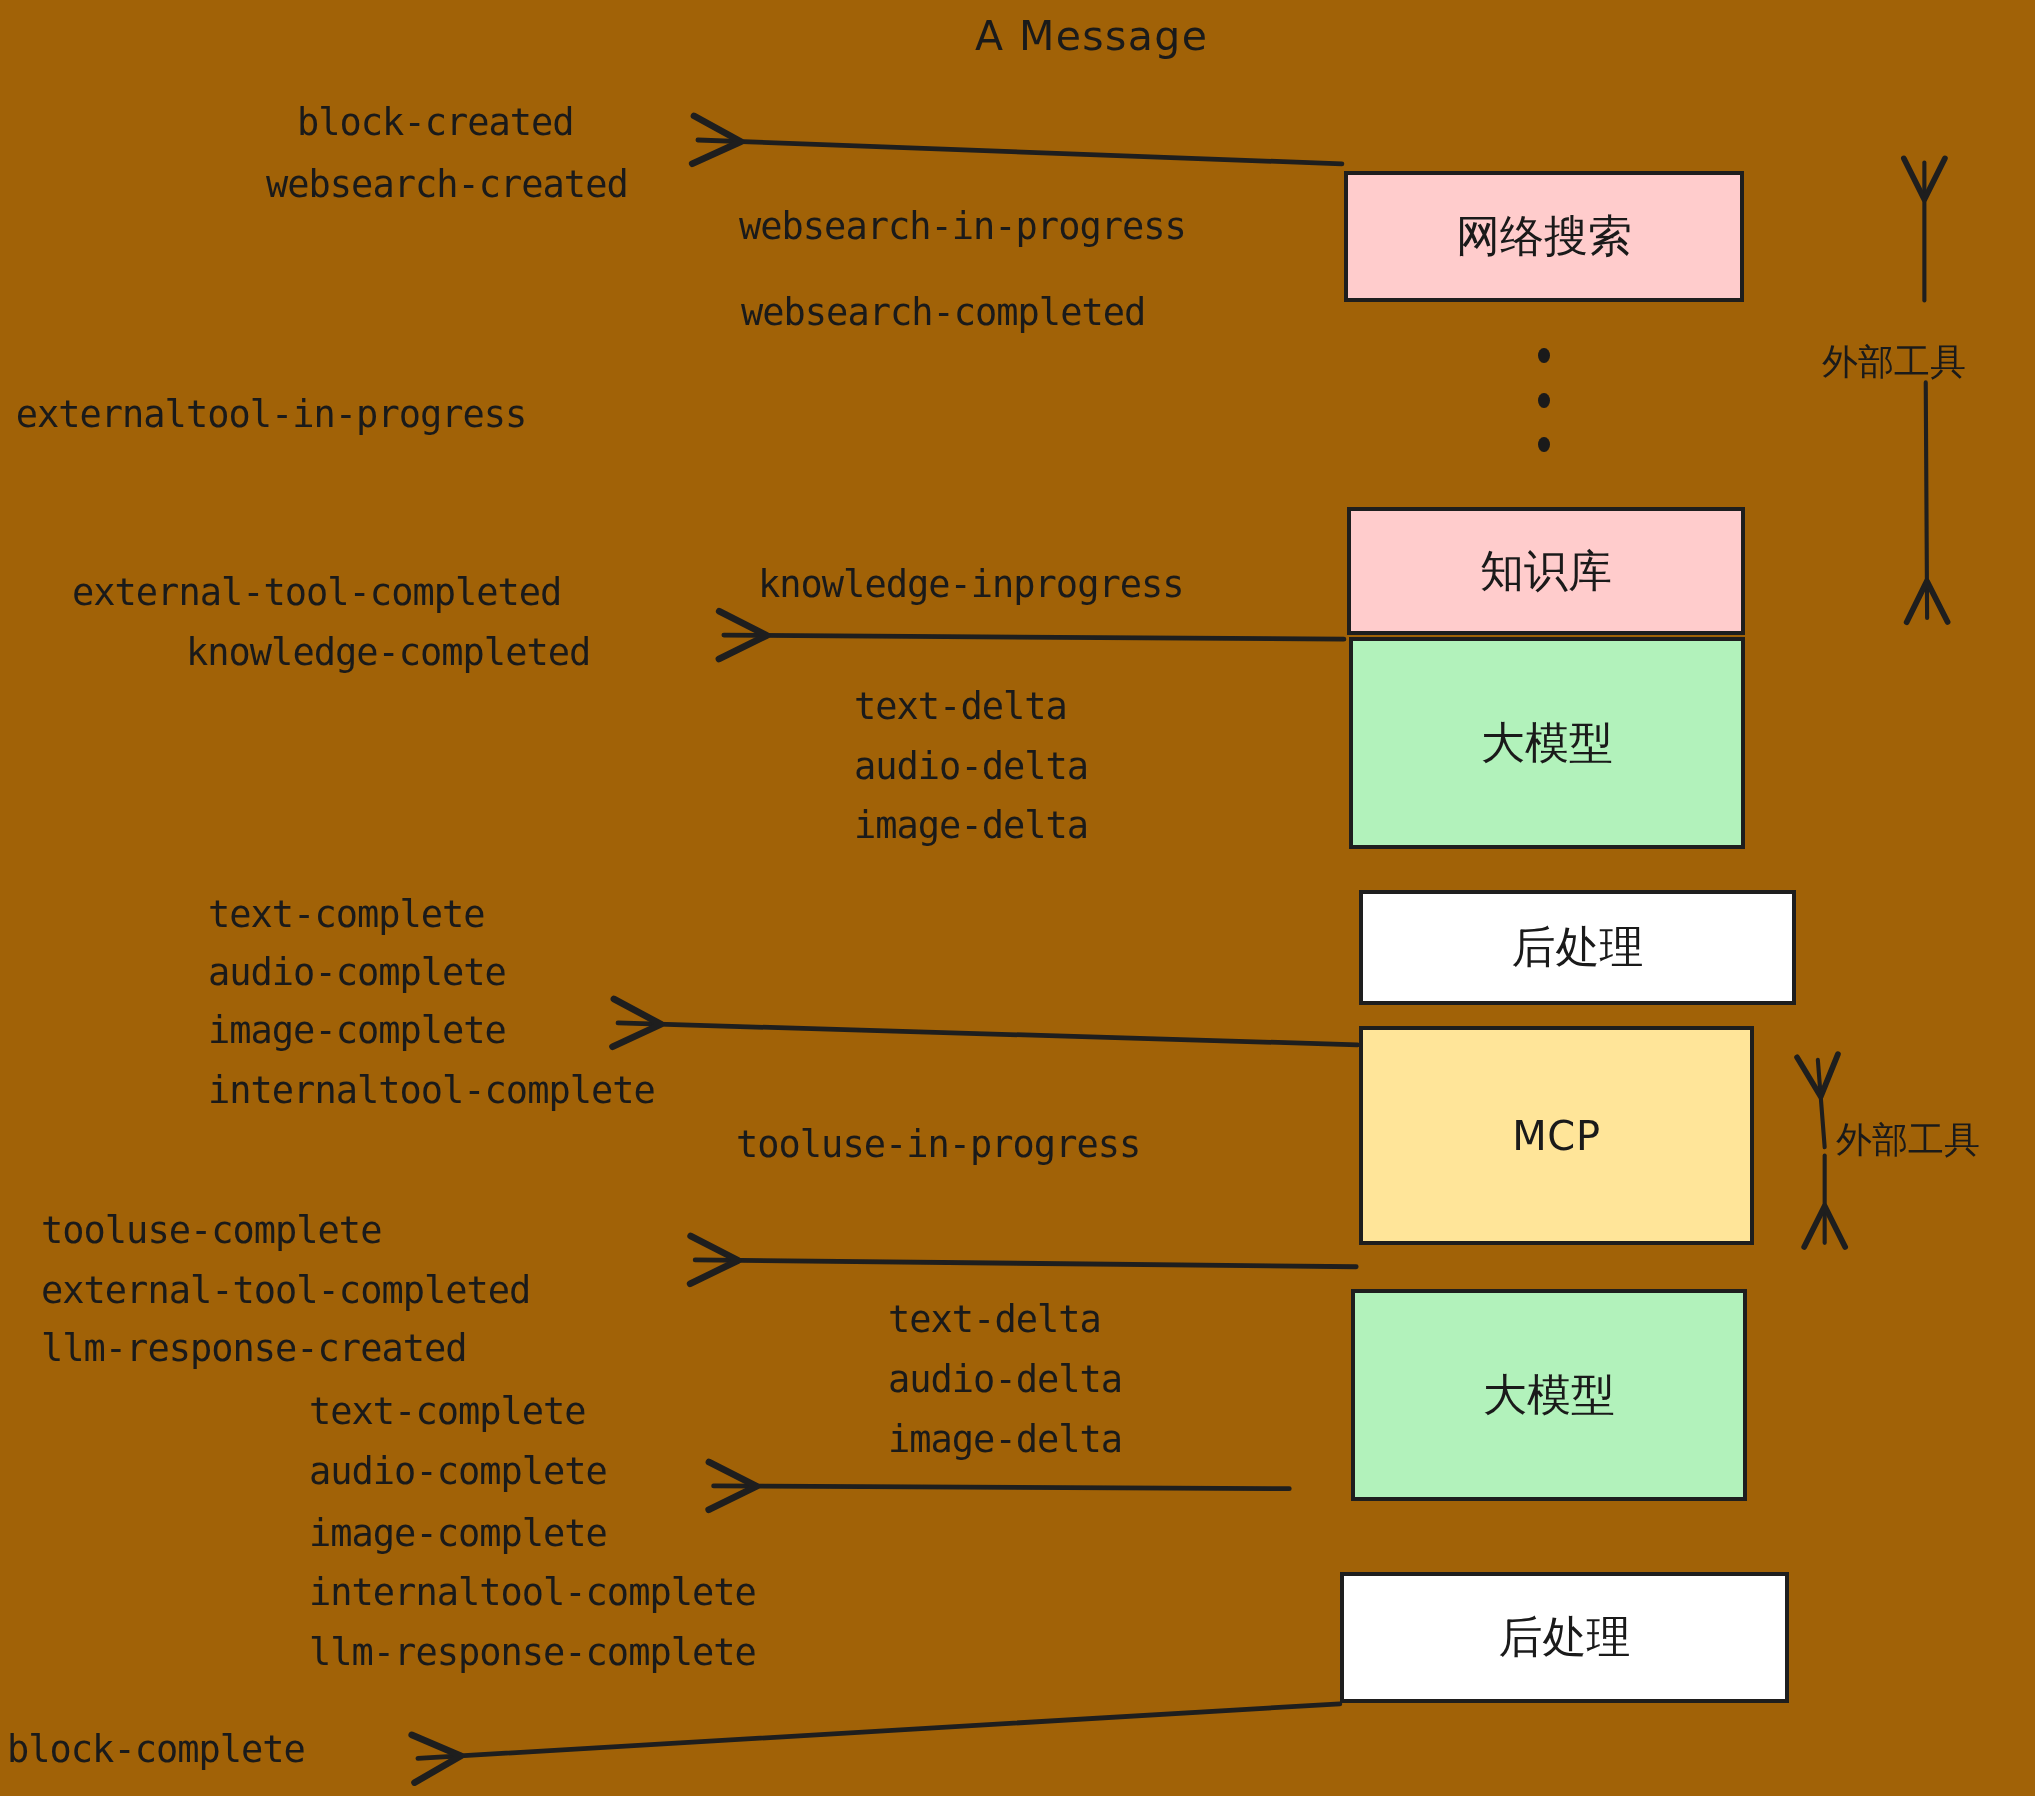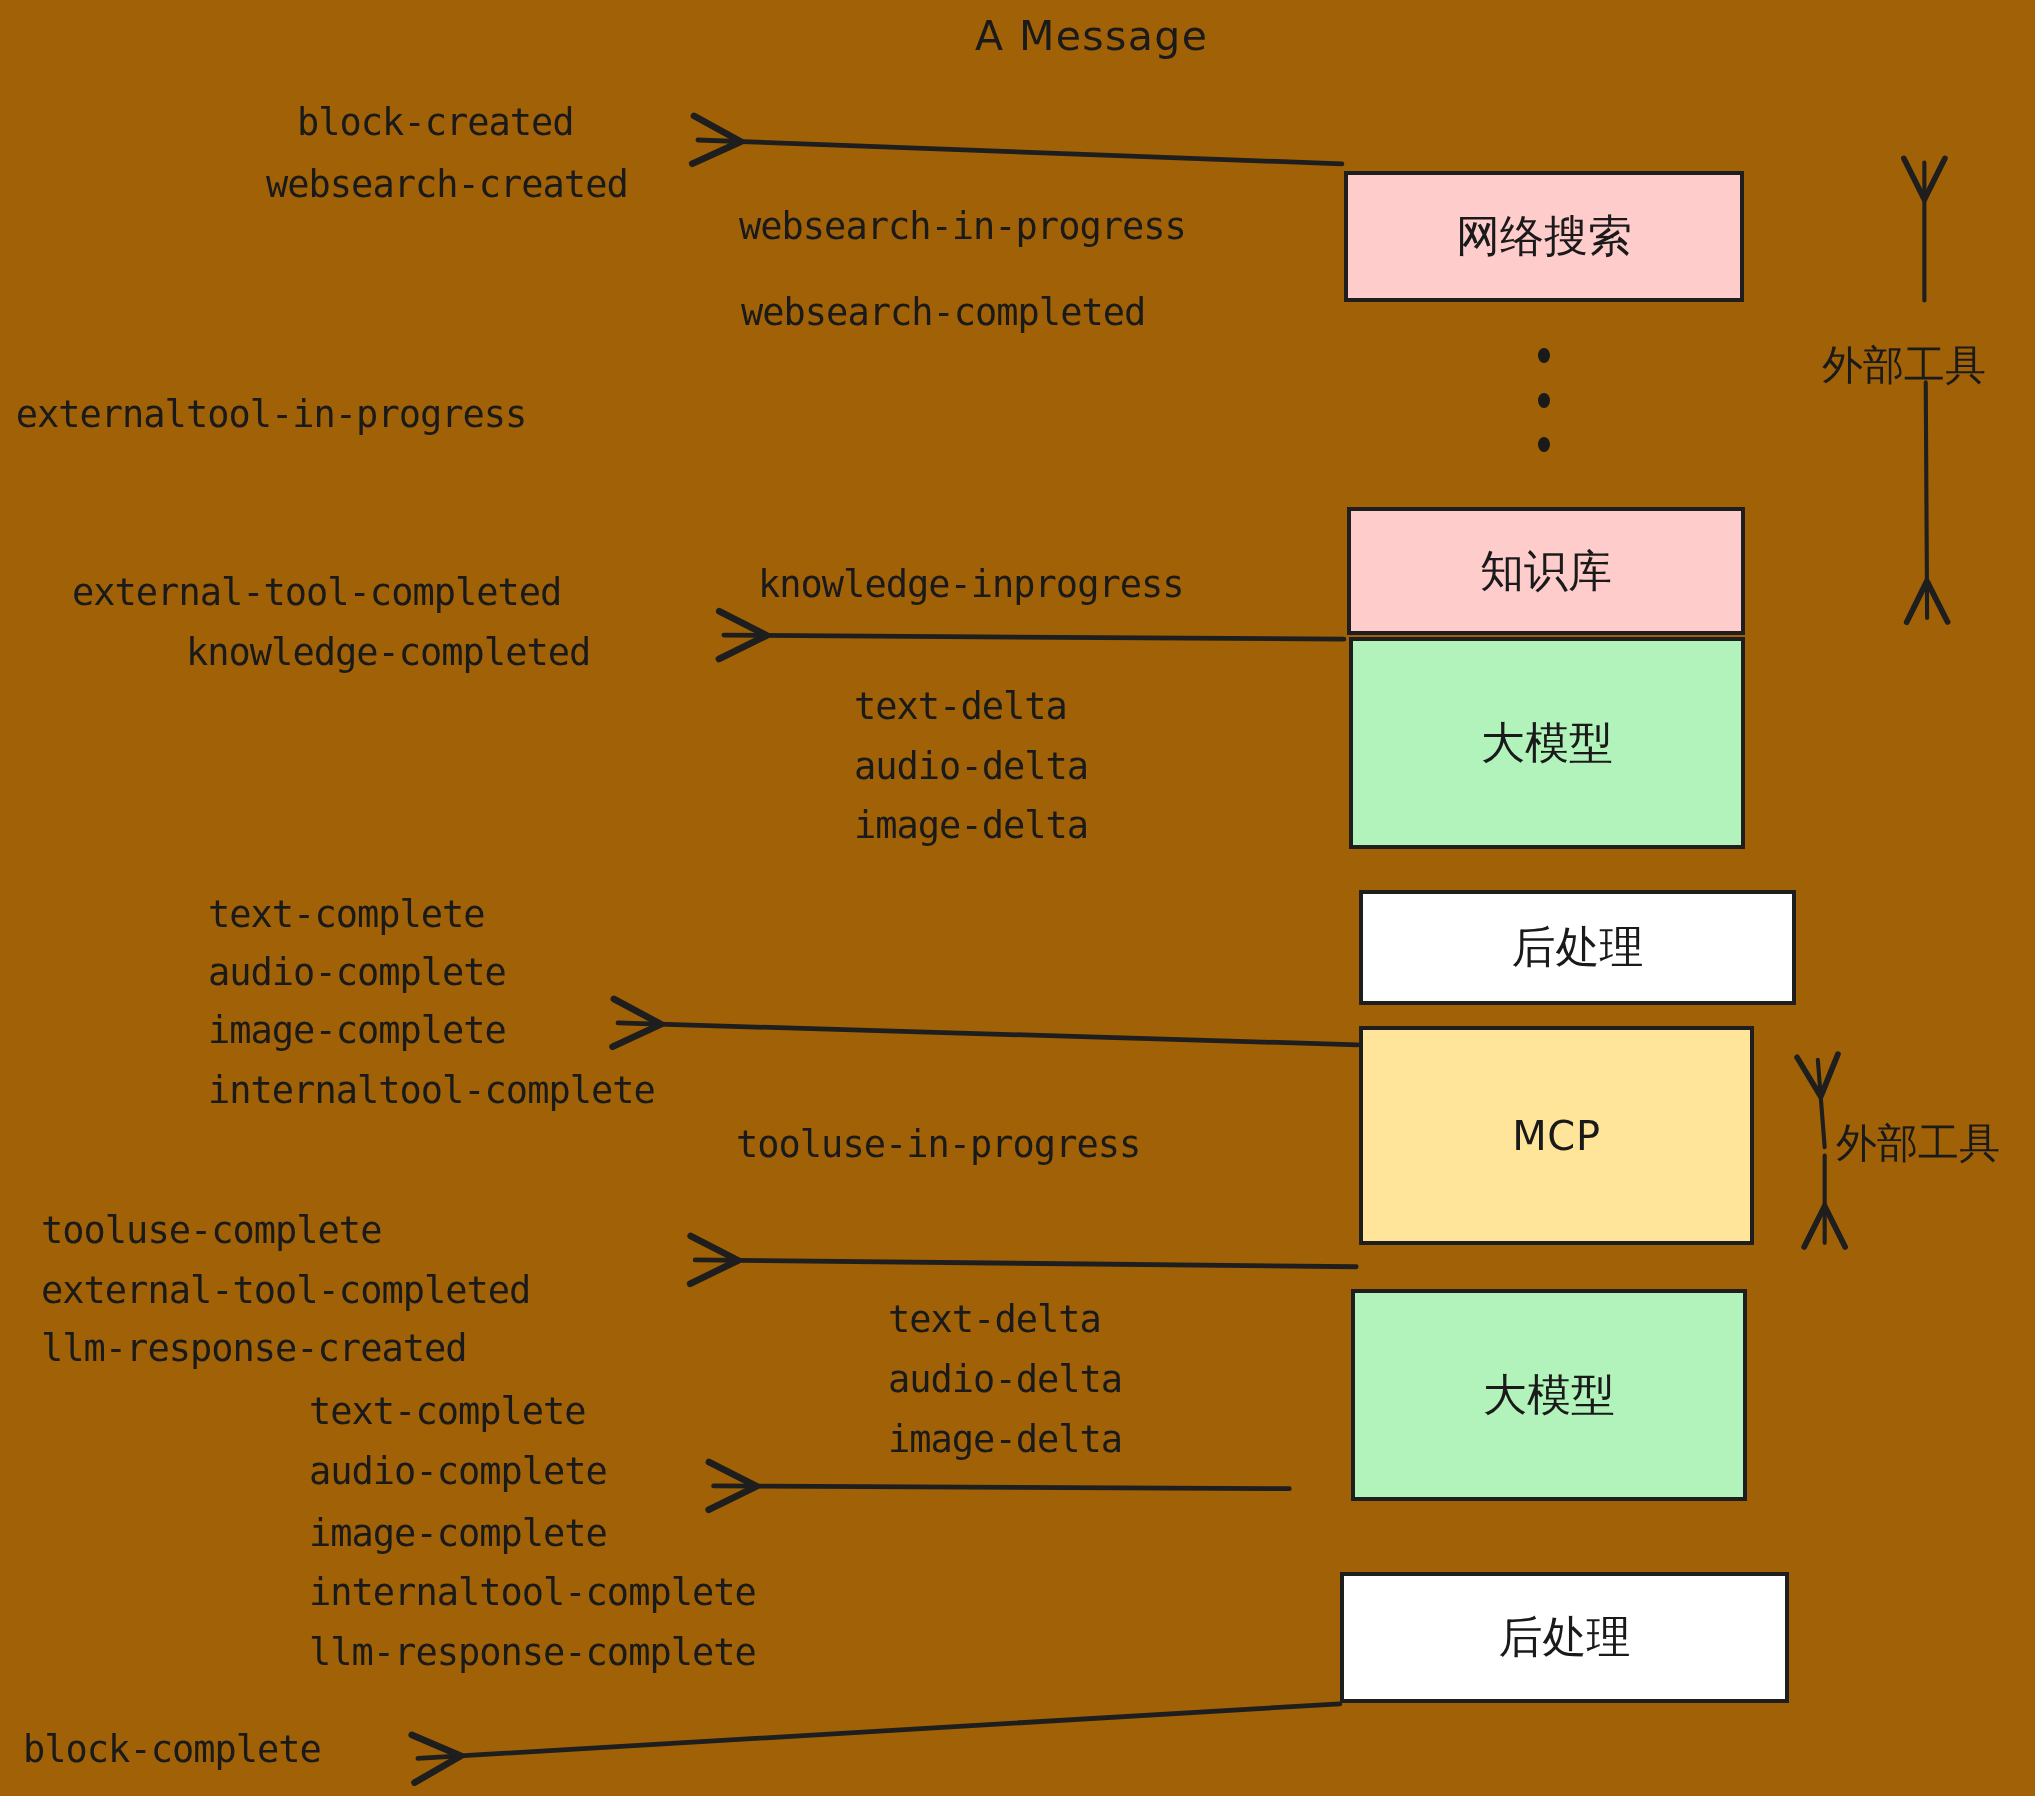--- a/index.html
+++ b/index.html
@@ -55,21 +55,21 @@
     white-space: pre;
   }
   .box-label.latin {
     font-family: "DejaVu Sans", "Liberation Sans", sans-serif;
     font-size: 40px;
     letter-spacing: 0.7px;
   }
   .side-label {
     position: absolute;
     font-family: "DejaVu Sans", "Liberation Sans", sans-serif;
-    font-size: 41px;
+    font-size: 36px;
     color: #1a1a1a;
     white-space: pre;
   }
   .dot {
     position: absolute;
     width: 11.6px;
     height: 15px;
     border-radius: 50%;
     background: #1a1a1a;
   }
@@ -154,21 +154,21 @@
       <div class="evt" style="left: 41px; top: 1272px;">external-tool-completed</div>
       <div class="evt" style="left: 41px; top: 1330px;">llm-response-created</div>
       <div class="evt" style="left: 888px; top: 1301px;">text-delta</div>
       <div class="evt" style="left: 888px; top: 1361px;">audio-delta</div>
       <div class="evt" style="left: 888px; top: 1421px;">image-delta</div>
       <div class="evt" style="left: 309px; top: 1393px;">text-complete</div>
       <div class="evt" style="left: 309px; top: 1453px;">audio-complete</div>
       <div class="evt" style="left: 309px; top: 1515px;">image-complete</div>
       <div class="evt" style="left: 309px; top: 1574px;">internaltool-complete</div>
       <div class="evt" style="left: 309px; top: 1634px;">llm-response-complete</div>
-      <div class="evt" style="left: 23px; top: 1731px;">block-complete</div>
+      <div class="evt" style="left: 7px; top: 1731px;">block-complete</div>
     </div>
 
   <div id="side-container">
       <div class="side-label" style="left: 1822px; top: 338px;">外部工具</div>
       <div class="side-label" style="left: 1836px; top: 1116px;">外部工具</div>
     </div>
 
 </div>
 
 

